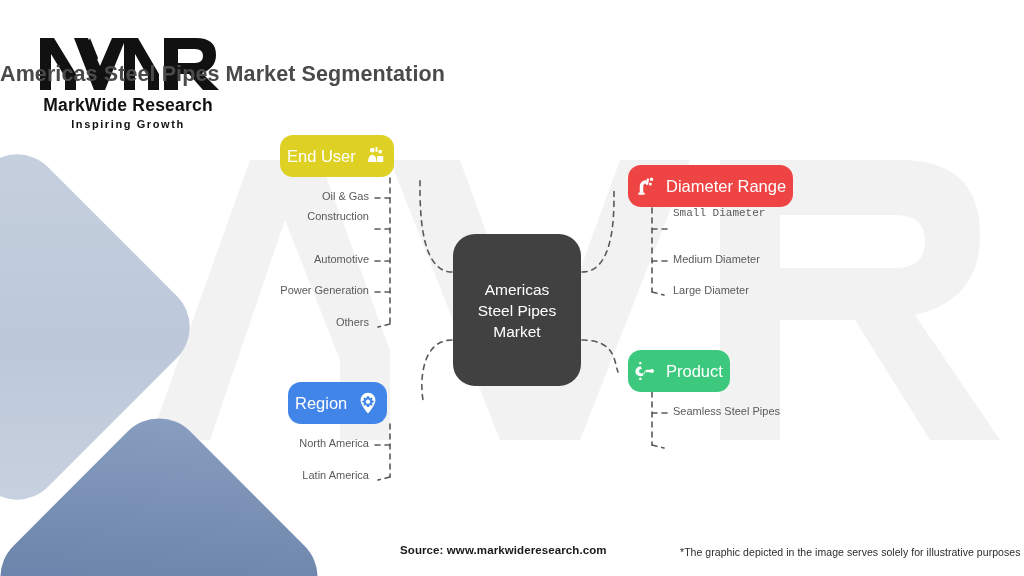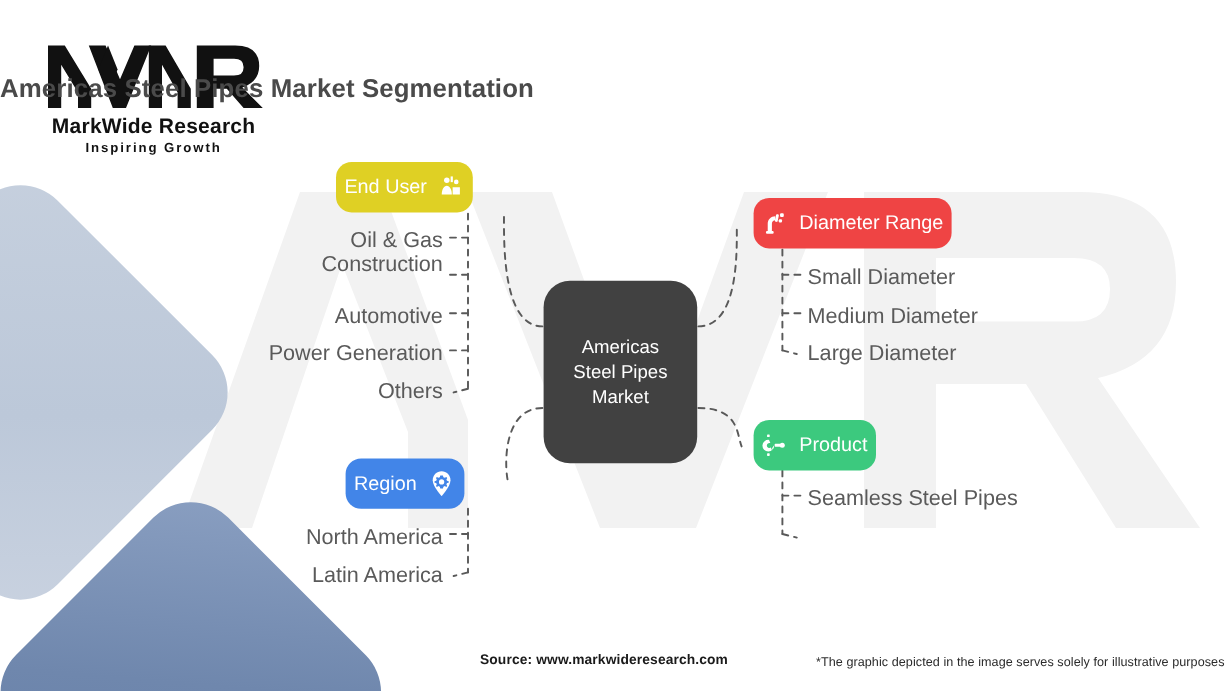--- a/index.html
+++ b/index.html
@@ -67,21 +67,21 @@
     gap:9px;white-space:nowrap;
   }
   .pill .icon{display:flex;align-items:center;justify-content:center;}
 
   .pill-enduser{left:280px;top:135px;background:#dfd024;}
   .pill-diameter{left:628px;top:165px;background:#ef4444;}
   .pill-product{left:628px;top:350px;background:#3cc97e;}
   .pill-region{left:288px;top:382px;background:#4285e8;}
 
   .leaf{
-    position:absolute;font-size:18px;color:#5a5a5a;
+    position:absolute;font-size:11px;color:#5a5a5a;
     white-space:nowrap;
   }
   .leaf-right{text-align:right;}
   .leaf-left{text-align:left;}
 
   
   .source{
     position:absolute;left:400px;top:544px;
     font-size:11.5px;font-weight:bold;color:#1a1a1a;
     letter-spacing:.1px;
@@ -216,21 +216,21 @@
       </span>
       <span>Product</span>
     </div>
 
     <div class="leaf leaf-right" style="right:655px;top:190px;">Oil &amp; Gas</div>
     <div class="leaf leaf-right" style="right:655px;top:210px;margin-left:40px;">Construction</div>
     <div class="leaf leaf-right" style="right:655px;top:253px;">Automotive</div>
     <div class="leaf leaf-right" style="right:655px;top:284px;">Power Generation</div>
     <div class="leaf leaf-right" style="right:655px;top:316px;">Others</div>
 
-    <div class="leaf leaf-left" style="left:673px;top:221px;">Small Diameter</div>
+    <div class="leaf leaf-left" style="left:673px;top:207px;font-family:Liberation Mono, monospace;">Small Diameter</div>
     <div class="leaf leaf-left" style="left:673px;top:253px;">Medium Diameter</div>
     <div class="leaf leaf-left" style="left:673px;top:284px;">Large Diameter</div>
 
     <div class="leaf leaf-left" style="left:673px;top:405px;">Seamless Steel Pipes</div>
 
     <div class="leaf leaf-right" style="right:655px;top:437px;">North America</div>
     <div class="leaf leaf-right" style="right:655px;top:469px;">Latin America</div>
 
   </div>
 

